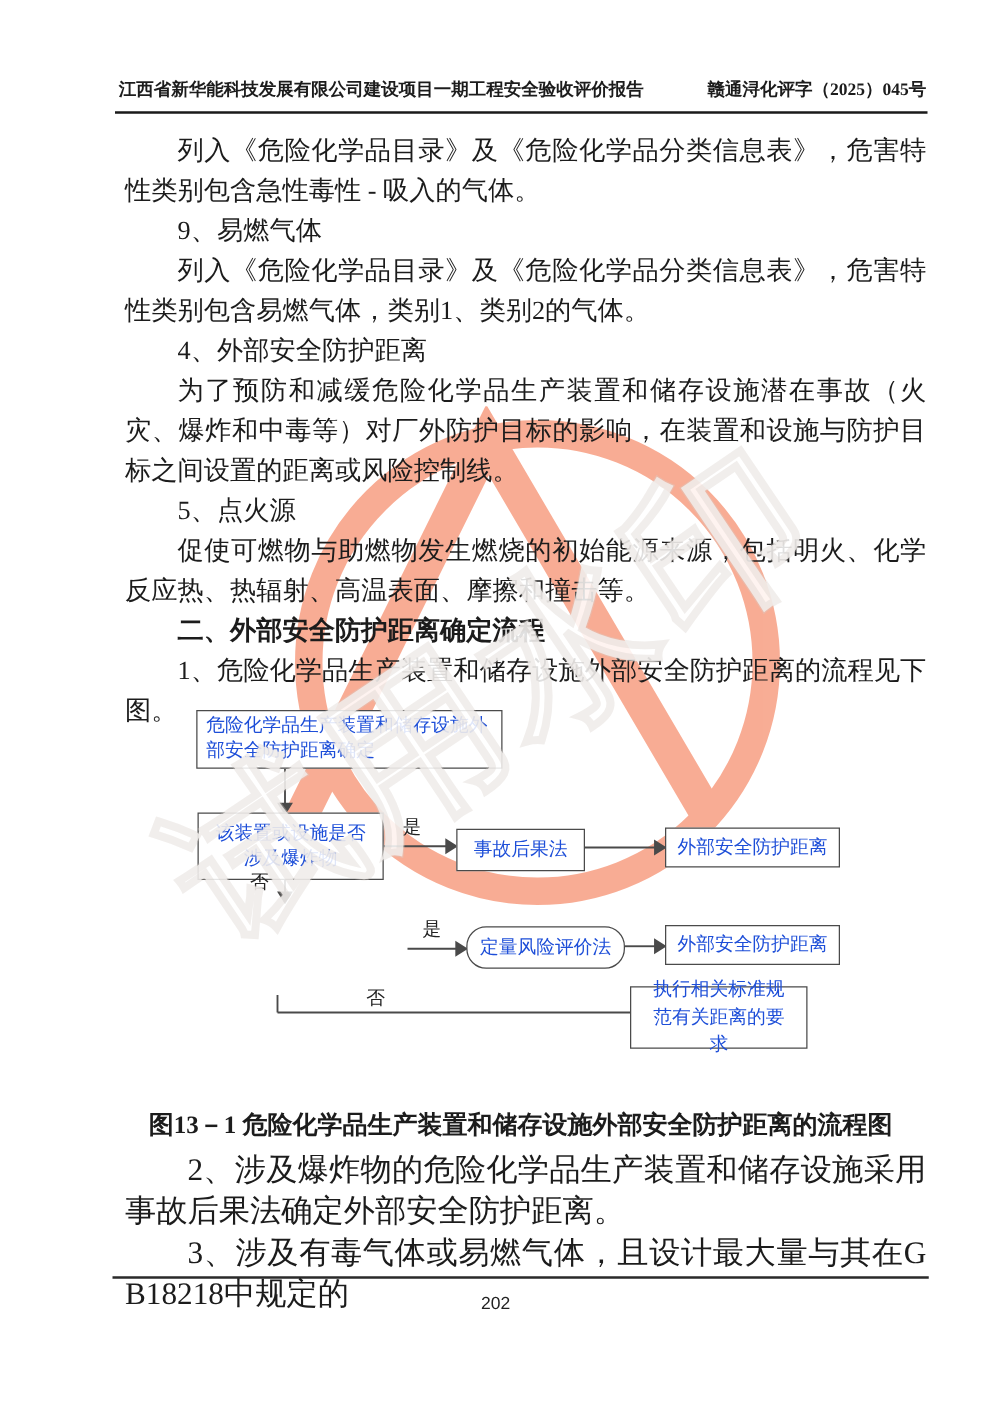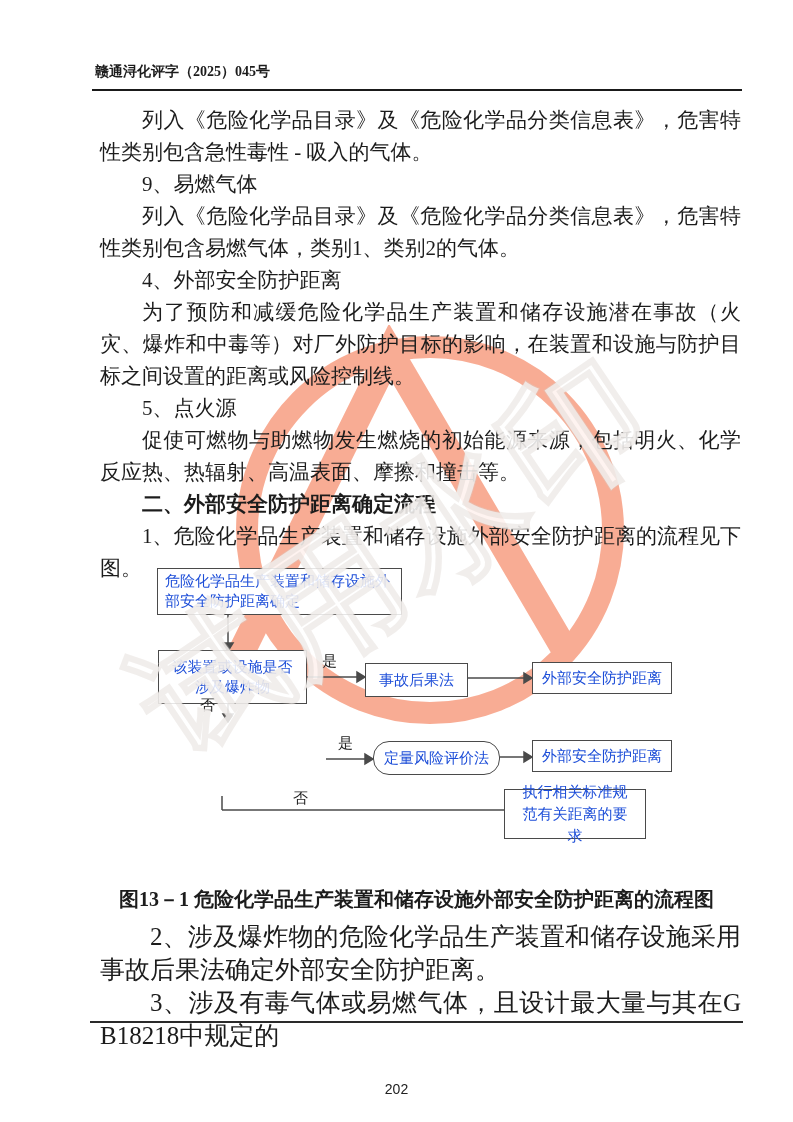--- a/index.html
+++ b/index.html
@@ -64,36 +64,37 @@
     font-family:"Liberation Sans","DejaVu Sans",sans-serif;font-weight:bold;
     font-size:140px;letter-spacing:6px;
     color:rgba(255,255,255,0.86);
     -webkit-text-stroke:2px rgba(214,206,200,0.35);
     z-index:4;pointer-events:none;
   }
   
   .footer-rule{position:absolute;left:90px;top:1021px;width:653px;height:2px;background:#2a2a2a;}
   .page-number{
     position:absolute;left:0;top:1034px;width:793px;text-align:center;
-    font-family:"Liberation Sans","DejaVu Sans",sans-serif;font-size:14px;color:#222;margin-top:47px;
+    font-family:"Liberation Sans","DejaVu Sans",sans-serif;font-size:14px;color:#222;
   }
 </style>
 </head>
 <body>
 
 <div class="page">
 
   <div class="wm-logo">
     <svg width="480" height="400" viewBox="0 0 480 400">
       <circle cx="250" cy="205" r="183" fill="none" stroke="#f8a68c" stroke-width="22"></circle>
       <path d="M 60 330 L 210 27 L 385 325" fill="none" stroke="#f8a68c" stroke-width="27" stroke-linejoin="miter"></path>
     </svg>
   </div>
 
   <div class="header">
+    <span>江西省新华能科技发展有限公司建设项目一期工程安全验收评价报告</span>
     <span>赣通浔化评字（2025）045号</span>
   </div>
   <div class="header-rule"></div>
 
   <div class="body-text">
     <p class="para">列入《危险化学品目录》及《危险化学品分类信息表》，危害特性类别包含急性毒性 - 吸入的气体。</p>
     <p class="para">9、易燃气体</p>
     <p class="para">列入《危险化学品目录》及《危险化学品分类信息表》，危害特性类别包含易燃气体，类别1、类别2的气体。</p>
     <p class="para">4、外部安全防护距离</p>
     <p class="para">为了预防和减缓危险化学品生产装置和储存设施潜在事故（火灾、爆炸和中毒等）对厂外防护目标的影响，在装置和设施与防护目标之间设置的距离或风险控制线。</p>

